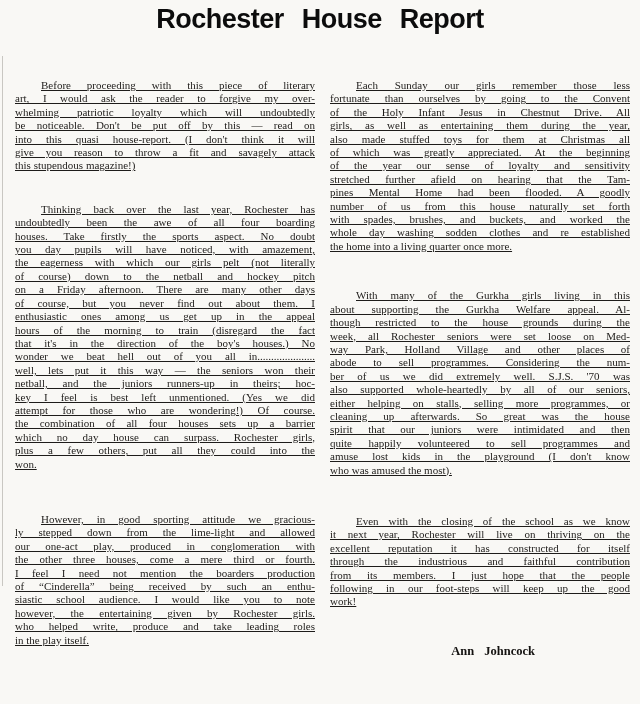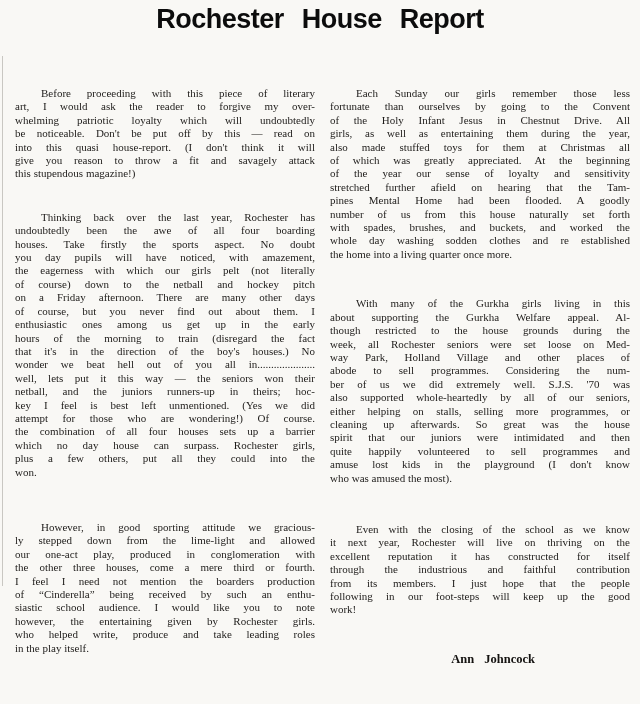--- a/index.html
+++ b/index.html
@@ -35,21 +35,21 @@
   .columns {
     display: flex;
     margin: 46px 10px 0 15px;
     gap: 15px;
   }
   .col {
     width: 300px;
     font-size: 11px;
     line-height: 13.4px;
   }
-  .para { margin: 8px 0 30px 0; }
+  .para { margin: 0 0 30px 0; text-decoration: underline; }
   .col-left  .para:nth-child(2) { margin-bottom: 42px; }
   .col-right .para:nth-child(1) { margin-bottom: 36px; }
   .col-right .para:nth-child(2) { margin-bottom: 38px; }
   .line {
     display: block;
     text-align: justify;
     text-align-last: justify;
   }
   .line.first { text-indent: 26px; }
   .line.last  { text-align-last: left; }
@@ -84,21 +84,21 @@
         </p>
         <p class="para">
           <span class="line first">Thinking back over the last year, Rochester has</span>
           <span class="line">undoubtedly been the awe of all four boarding</span>
           <span class="line">houses.  Take firstly the sports aspect.  No doubt</span>
           <span class="line">you day pupils will have noticed, with amazement,</span>
           <span class="line">the eagerness with which our girls pelt (not literally</span>
           <span class="line">of course) down to the netball and hockey pitch</span>
           <span class="line">on a Friday afternoon.  There are many other days</span>
           <span class="line">of course, but you never find out about them.  I</span>
-          <span class="line">enthusiastic ones among us get up in the early</span>
+          <span class="line">enthusiastic ones among us get up in the appeal</span>
           <span class="line">hours of the morning to train (disregard the fact</span>
           <span class="line">that it's in the direction of the boy's houses.)  No</span>
           <span class="line">wonder we beat hell out of you all in.....................</span>
           <span class="line">well, lets put it this way — the seniors won their</span>
           <span class="line">netball, and the juniors runners-up in theirs; hoc-</span>
           <span class="line">key I feel is best left unmentioned.  (Yes we did</span>
           <span class="line">attempt for those who are wondering!)  Of course.</span>
           <span class="line">the combination of all four houses sets up a barrier</span>
           <span class="line">which no day house can surpass.  Rochester girls,</span>
           <span class="line">plus a few others, put all they could into the</span>

